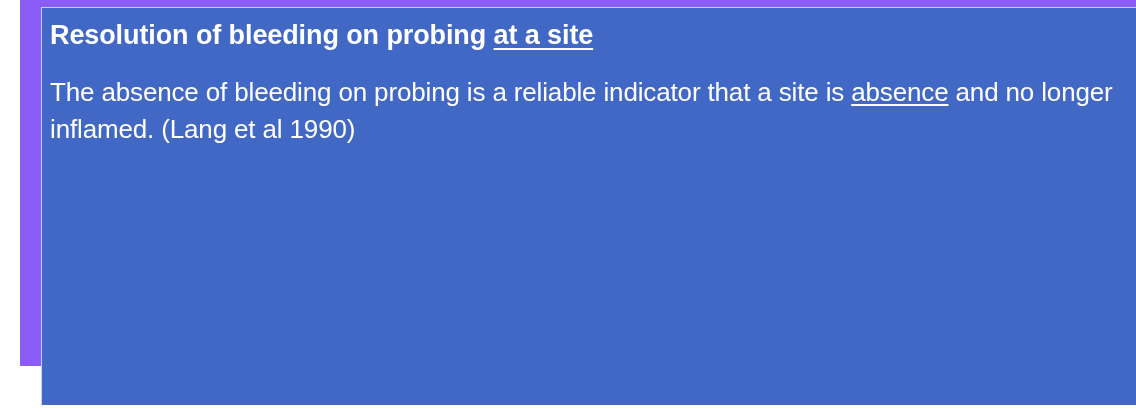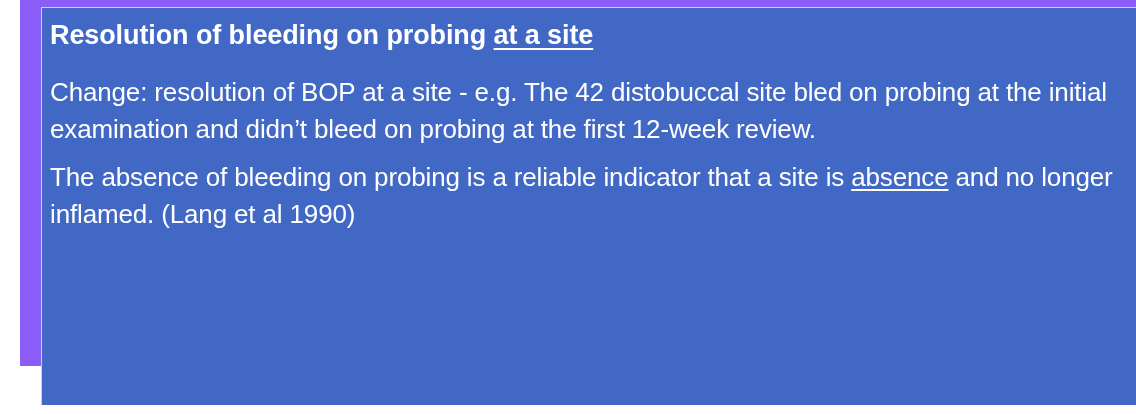--- a/index.html
+++ b/index.html
@@ -84,23 +84,20 @@
 <div id="slide-canvas">
 
   <div id="content-box">
 
     <div id="title-block">
       <span class="plain">Resolution of bleeding on probing </span><span class="u">at a site</span>
     </div>
 
     <div id="body-block">
 
-      <p class="para">
-        <span>Change: resolution of BOP at a site - e.g. The 42 distobuccal site bled on probing at the initial examination and didn’t bleed on probing at the first 12-week review.</span>
-      </p>
 
       <p class="para">
         <span>The absence of bleeding on probing is a reliable indicator that a site is </span><span class="u">absence</span><span> and no longer inflamed.  (Lang et al 1990)</span>
       </p>
 
     </div>
 
   </div>
 
 </div>

